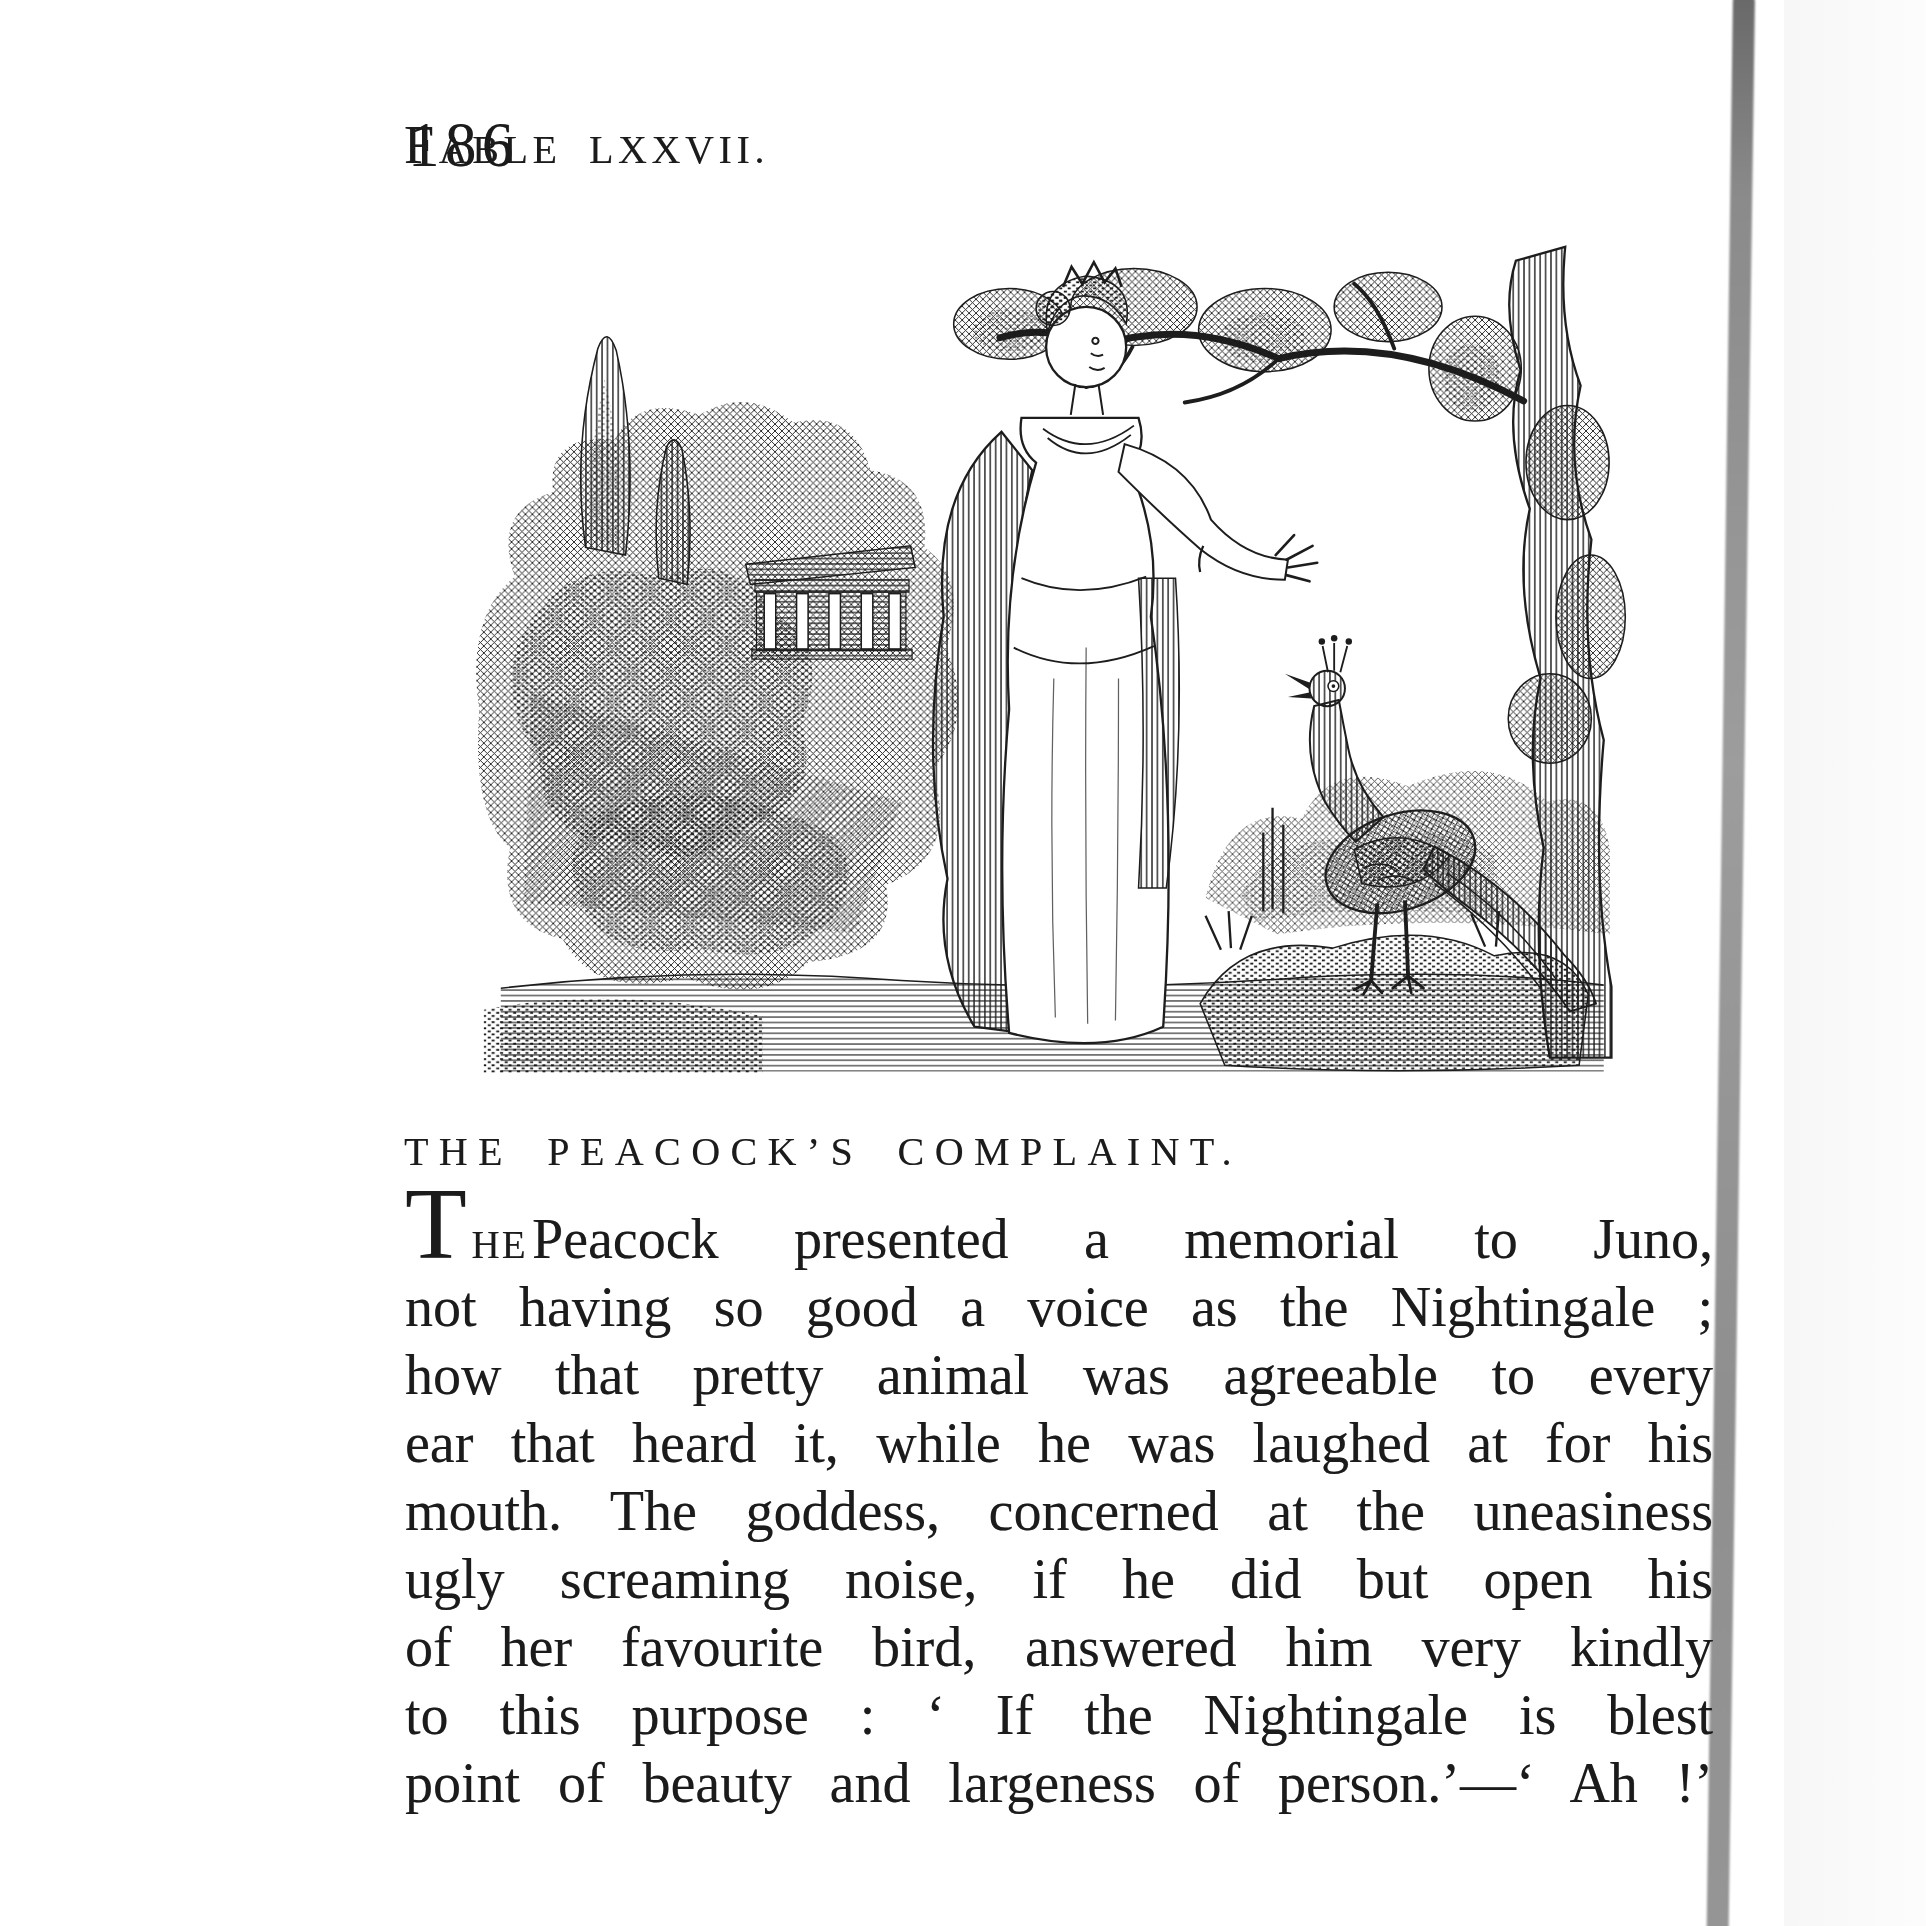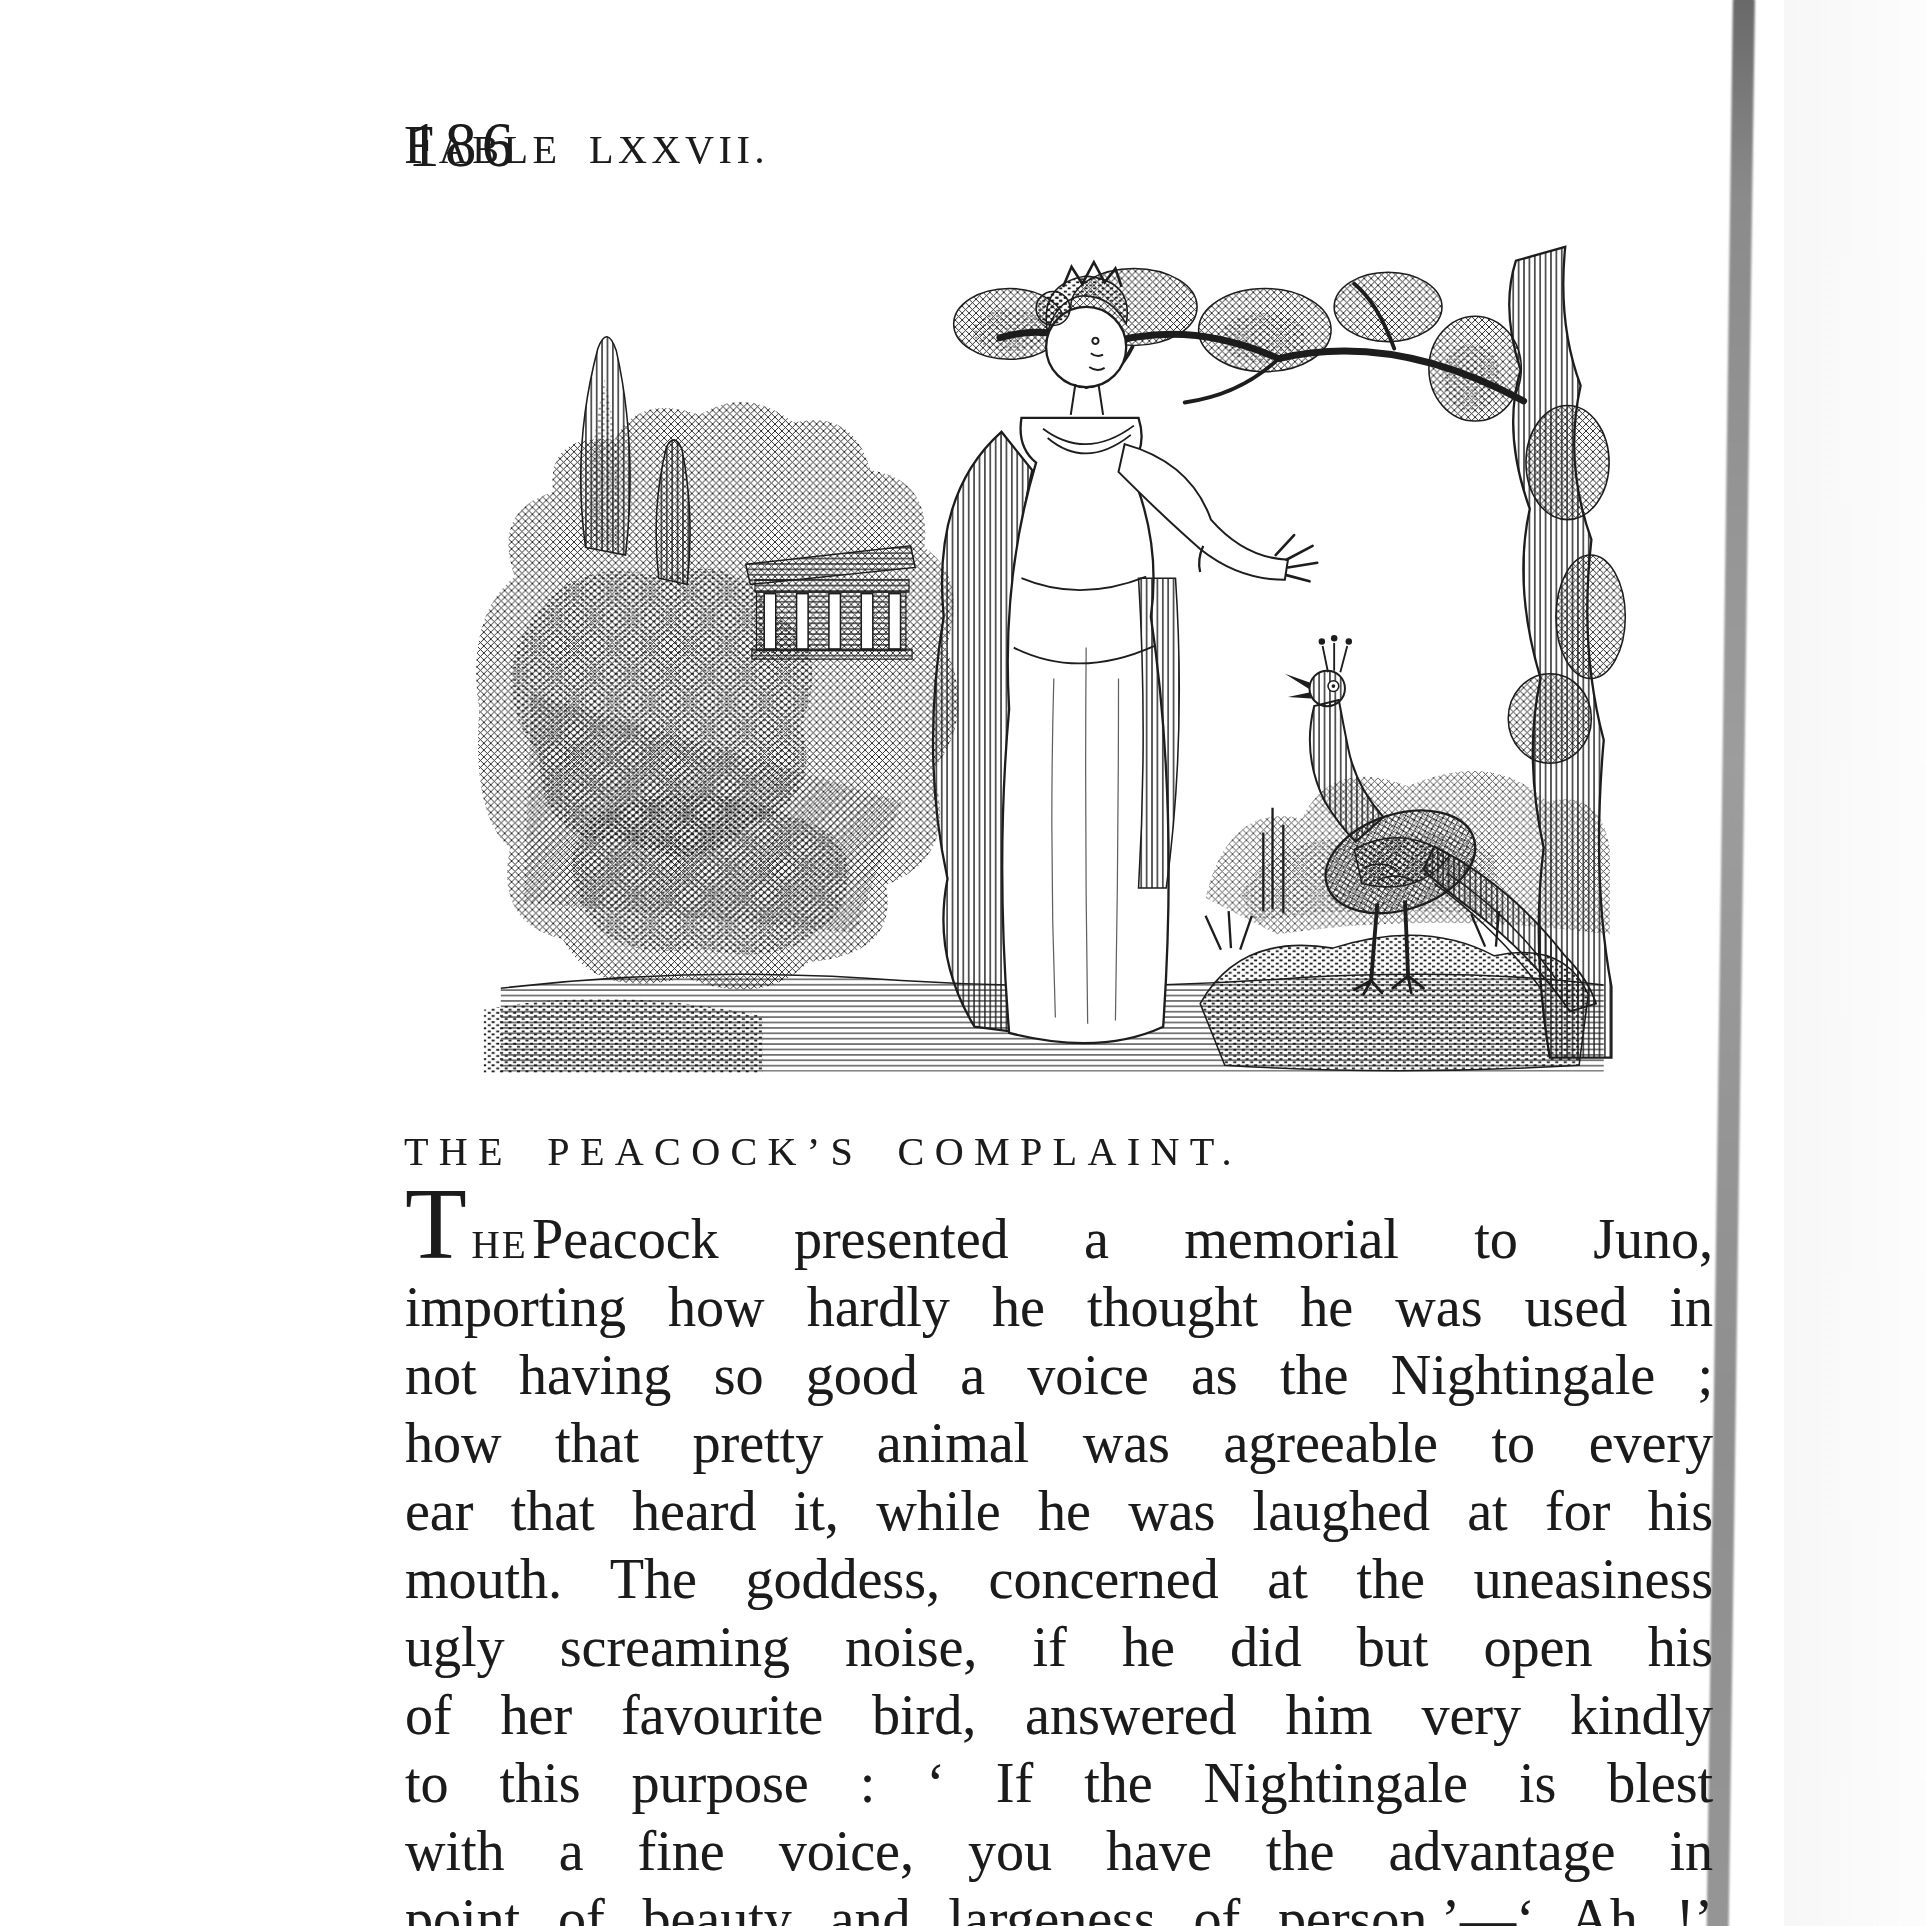--- a/index.html
+++ b/index.html
@@ -179,25 +179,23 @@
     <path d="M1178 892 L1170 992 M1214 888 L1218 986" stroke="#1d1d1d" stroke-width="5" fill="none"></path>
     <path d="M1170 992 L1148 1004 M1170 992 L1184 1008 M1170 992 L1160 1010 M1218 986 L1198 1002 M1218 986 L1238 1002 M1218 986 L1222 1008" stroke="#1d1d1d" stroke-width="3.6" fill="none" stroke-linecap="round"></path>
   </g>
 </svg>
 </div>
 
 <div class="caption ink">THE PEACOCK’S COMPLAINT.</div>
 
 <div class="body-text ink">
   <div class="line"><span class="initial">T</span><span class="sc">HE</span><span>Peacock presented a memorial to Juno,</span></div>
-  <div class="line">importing how hardly he thought he was used in</div>
   <div class="line">not having so good a voice as the Nightingale ;</div>
   <div class="line">how that pretty animal was agreeable to every</div>
   <div class="line">ear that heard it, while he was laughed at for his</div>
   <div class="line">mouth. The goddess, concerned at the uneasiness</div>
   <div class="line">ugly screaming noise, if he did but open his</div>
   <div class="line">of her favourite bird, answered him very kindly</div>
   <div class="line">to this purpose : ‘ If the Nightingale is blest</div>
-  <div class="line">with a fine voice, you have the advantage in</div>
   <div class="line">point of beauty and largeness of person.’—‘ Ah !’</div>
 
 </div>
 
 
 </body></html>

